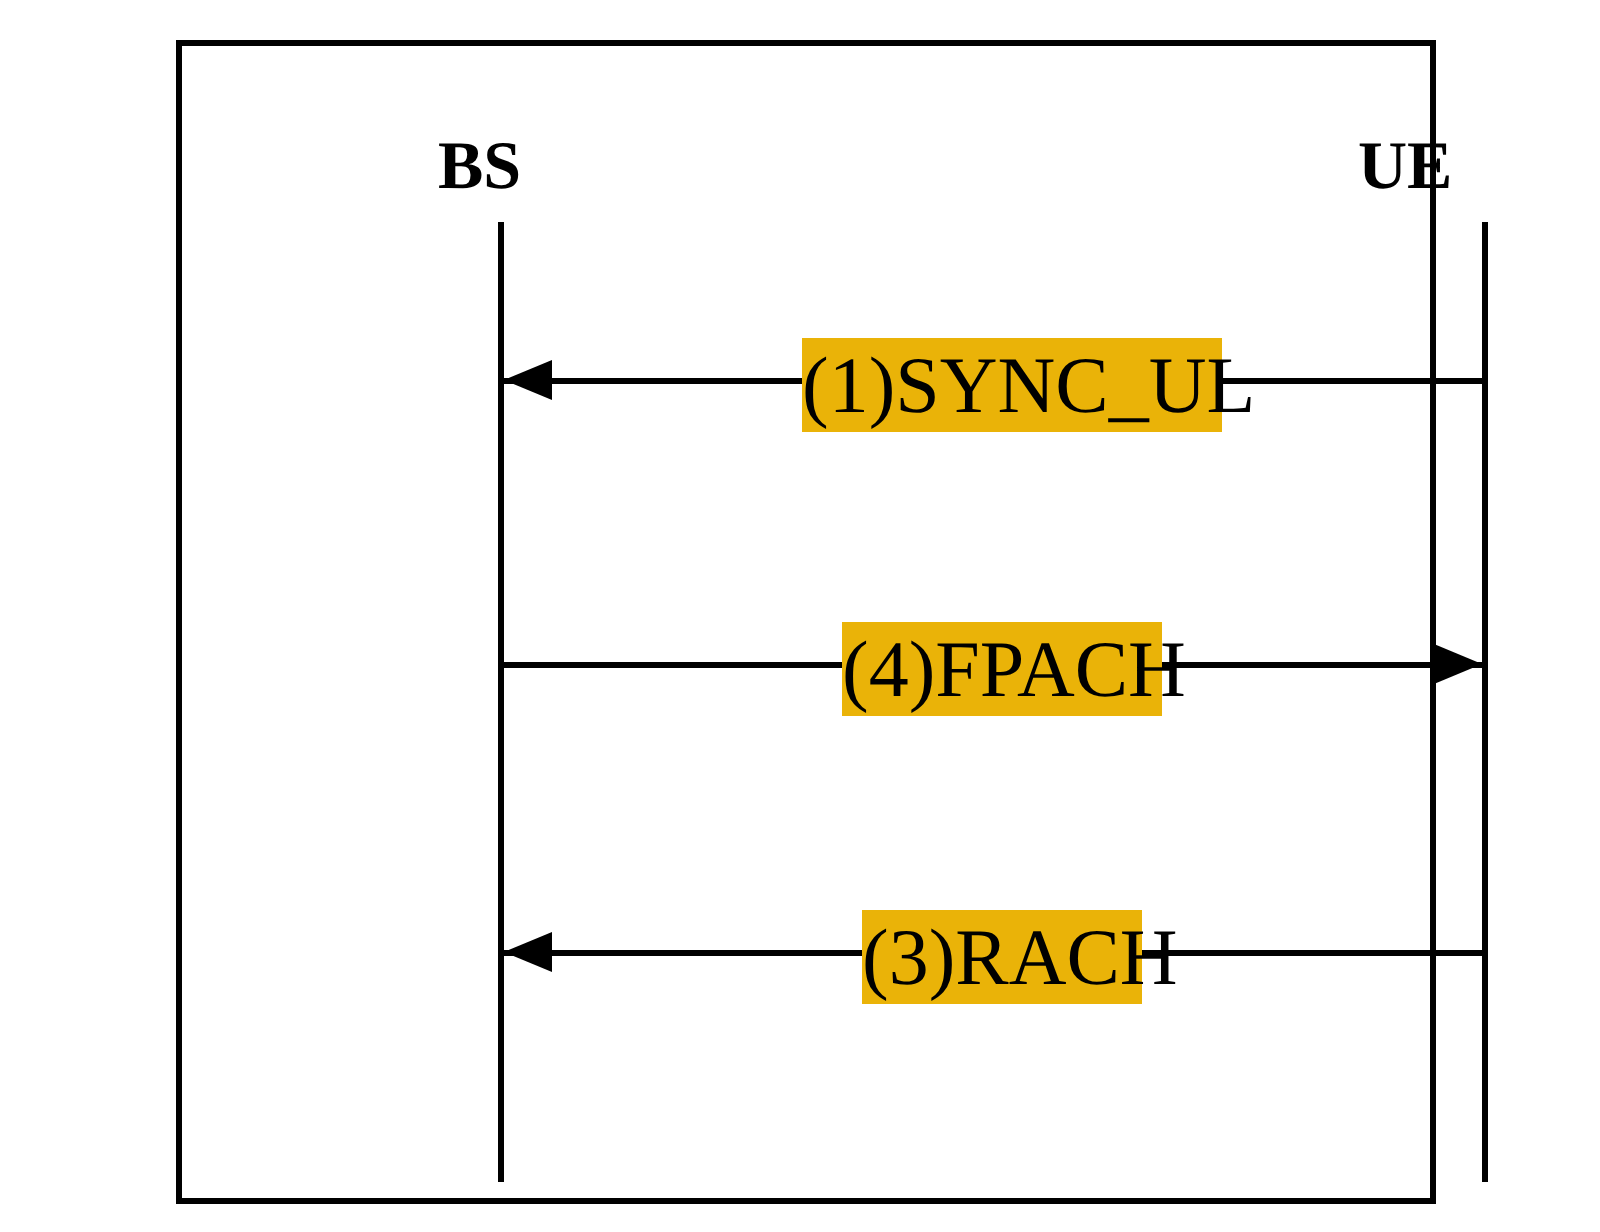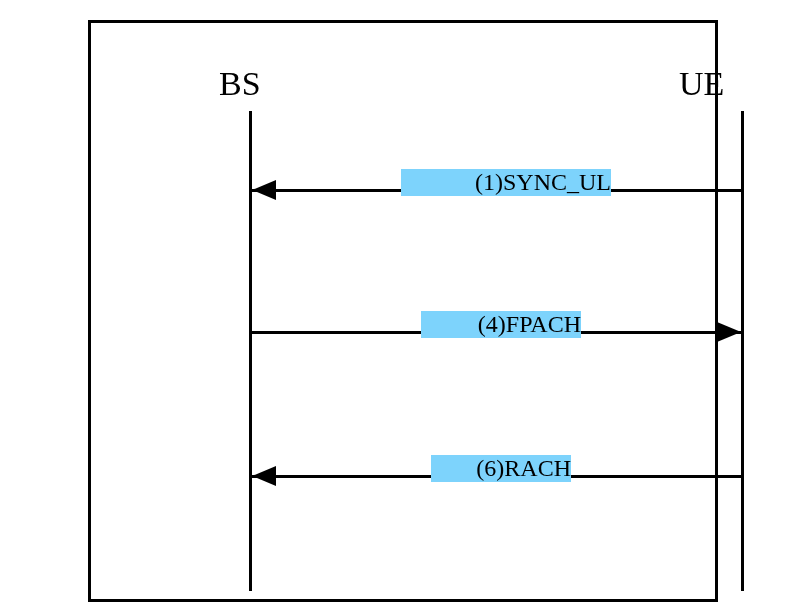--- a/index.html
+++ b/index.html
@@ -15,21 +15,21 @@
       position: absolute;
       left: 88px;
       top: 20px;
       width: 624px;
       height: 576px;
       border: 3px solid black;
     }
     .label {
       position: absolute;
       font-size: 34px;
-      font-weight: normal;
+      font-weight: bold;
     }
     .label-bs {
       left: 128px;
       top: 42px;
     }
     .label-ue {
       left: 588px;
       top: 42px;
     }
     .lifeline {
@@ -68,22 +68,22 @@
     .arrowhead-right {
       border-top: 10px solid transparent;
       border-bottom: 10px solid transparent;
       border-left: 24px solid black;
     }
     .ah1 { left: 161px; top: 157px; }
     .ah2 { left: 626px; top: 299px; }
     .ah3 { left: 161px; top: 443px; }
     .msg-label {
       position: absolute;
-      font-size: 24px;
-      background: #7dd3fc;
+      font-size: 40px;
+      background: #eab308;
       text-align: right;
     }
     .msg1 { left: 310px; top: 146px; width: 210px; }
     .msg2 { left: 330px; top: 288px; width: 160px; }
     .msg3 { left: 340px; top: 432px; width: 140px; }
   </style>
 </head>
 <body>
 
 <div class="container">
@@ -97,15 +97,15 @@
   <div class="arrow-line arrow1"></div>
   <div class="arrowhead arrowhead-left ah1"></div>
   <div class="msg-label msg1">(1)SYNC_UL</div>
 
   <div class="arrow-line arrow2"></div>
   <div class="arrowhead arrowhead-right ah2"></div>
   <div class="msg-label msg2">(4)FPACH</div>
 
   <div class="arrow-line arrow3"></div>
   <div class="arrowhead arrowhead-left ah3"></div>
-  <div class="msg-label msg3">(6)RACH</div>
+  <div class="msg-label msg3">(3)RACH</div>
 
 </div>
 
 </body></html>

